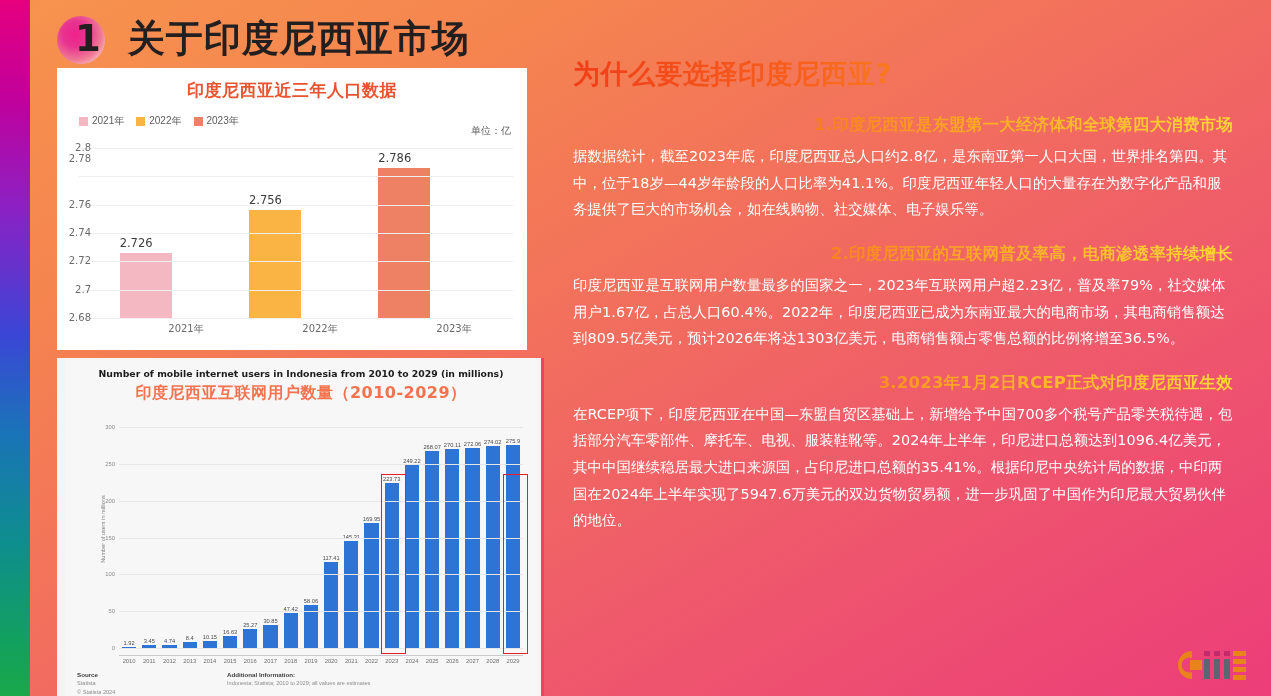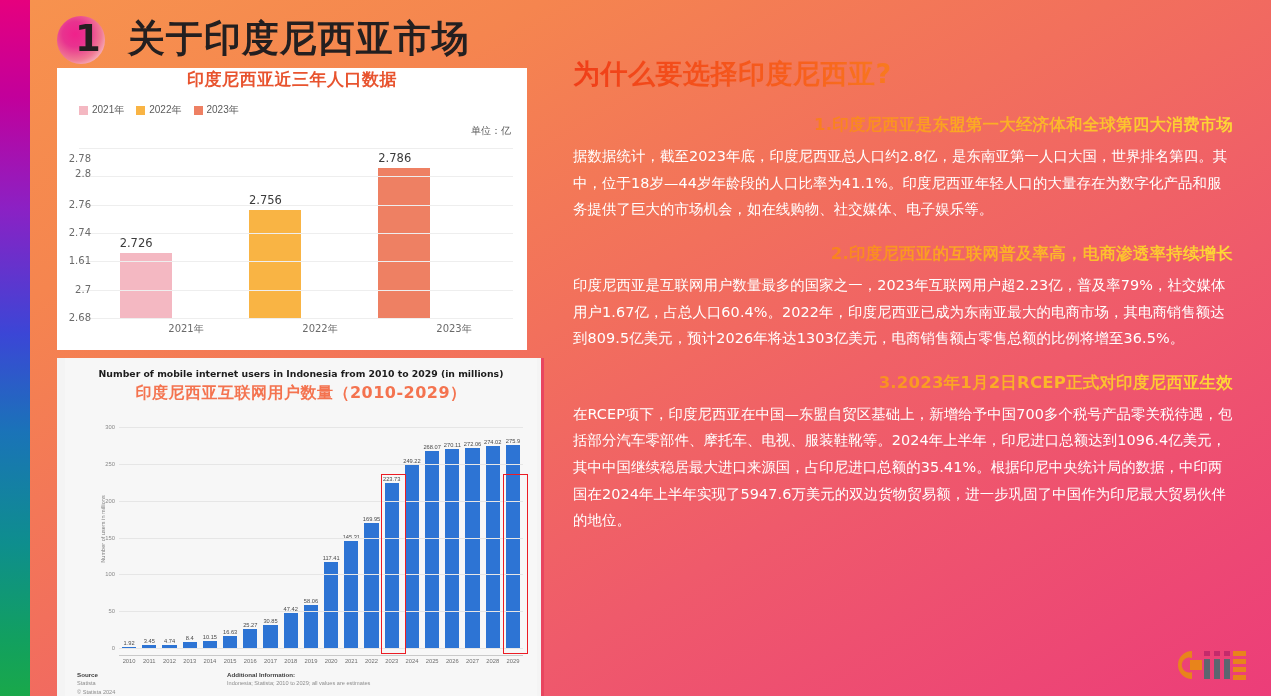--- a/index.html
+++ b/index.html
@@ -30,21 +30,21 @@
     font-family:"DejaVu Sans","Liberation Sans",sans-serif;
   }
 
   
   #card-pop{
     position:absolute; left:0; top:54px; width:470px; height:282px;
     background:#ffffff;
   }
   #pop-title{
     text-align:center; font-size:17px; font-weight:bold; color:#E8542F;
-    letter-spacing:.5px;
+    padding-top:11px; letter-spacing:.5px;
     font-family:"DejaVu Sans","Liberation Sans",sans-serif;
   }
   #pop-legend{ display:flex; gap:12px; padding:12px 0 0 22px; align-items:center; }
   .lg-item{ display:flex; align-items:center; gap:4px; font-size:10px; color:#5b5b5b; }
   .lg-sw{ width:9px; height:9px; display:inline-block; }
   #pop-unit{
     position:absolute; right:16px; top:56px; font-size:10px; color:#5b5b5b;
   }
 
   #pop-plot{ position:absolute; left:22px; top:80px; width:434px; height:170px; }
@@ -188,29 +188,29 @@
           <div class="pop-barwrap">
             <div class="pop-val">2.786</div>
             <div class="pop-bar" style="height: 150.167px; background: rgb(238, 128, 99);"></div>
           </div>
         </div>
     <div class="pop-gridrow" style="top: 170px;"></div>
         <div class="pop-ylab" style="top: 170px;">2.68</div>
         <div class="pop-gridrow" style="top: 141.667px;"></div>
         <div class="pop-ylab" style="top: 141.667px;">2.7</div>
         <div class="pop-gridrow" style="top: 113.333px;"></div>
-        <div class="pop-ylab" style="top: 113.333px;">1.61</div>
+        <div class="pop-ylab" style="top: 113.333px;">2.72</div>
         <div class="pop-gridrow" style="top: 85px;"></div>
         <div class="pop-ylab" style="top: 85px;">2.74</div>
         <div class="pop-gridrow" style="top: 56.6667px;"></div>
         <div class="pop-ylab" style="top: 56.6667px;">2.76</div>
         <div class="pop-gridrow" style="top: 28.3333px;"></div>
         <div class="pop-ylab" style="top: 11px;">2.78</div>
         <div class="pop-gridrow" style="top: 0px;"></div>
-        <div class="pop-ylab" style="top: 0px; margin-top: 26px;">2.8</div>
+        <div class="pop-ylab" style="top: 0px;">2.8</div>
       </div>
     <div id="pop-xaxis">
         <div class="pop-xlab">2021年</div>
         <div class="pop-xlab">2022年</div>
         <div class="pop-xlab">2023年</div>
       </div>
   </div>
 
   <div id="card-net">
     <div id="net-inner">

